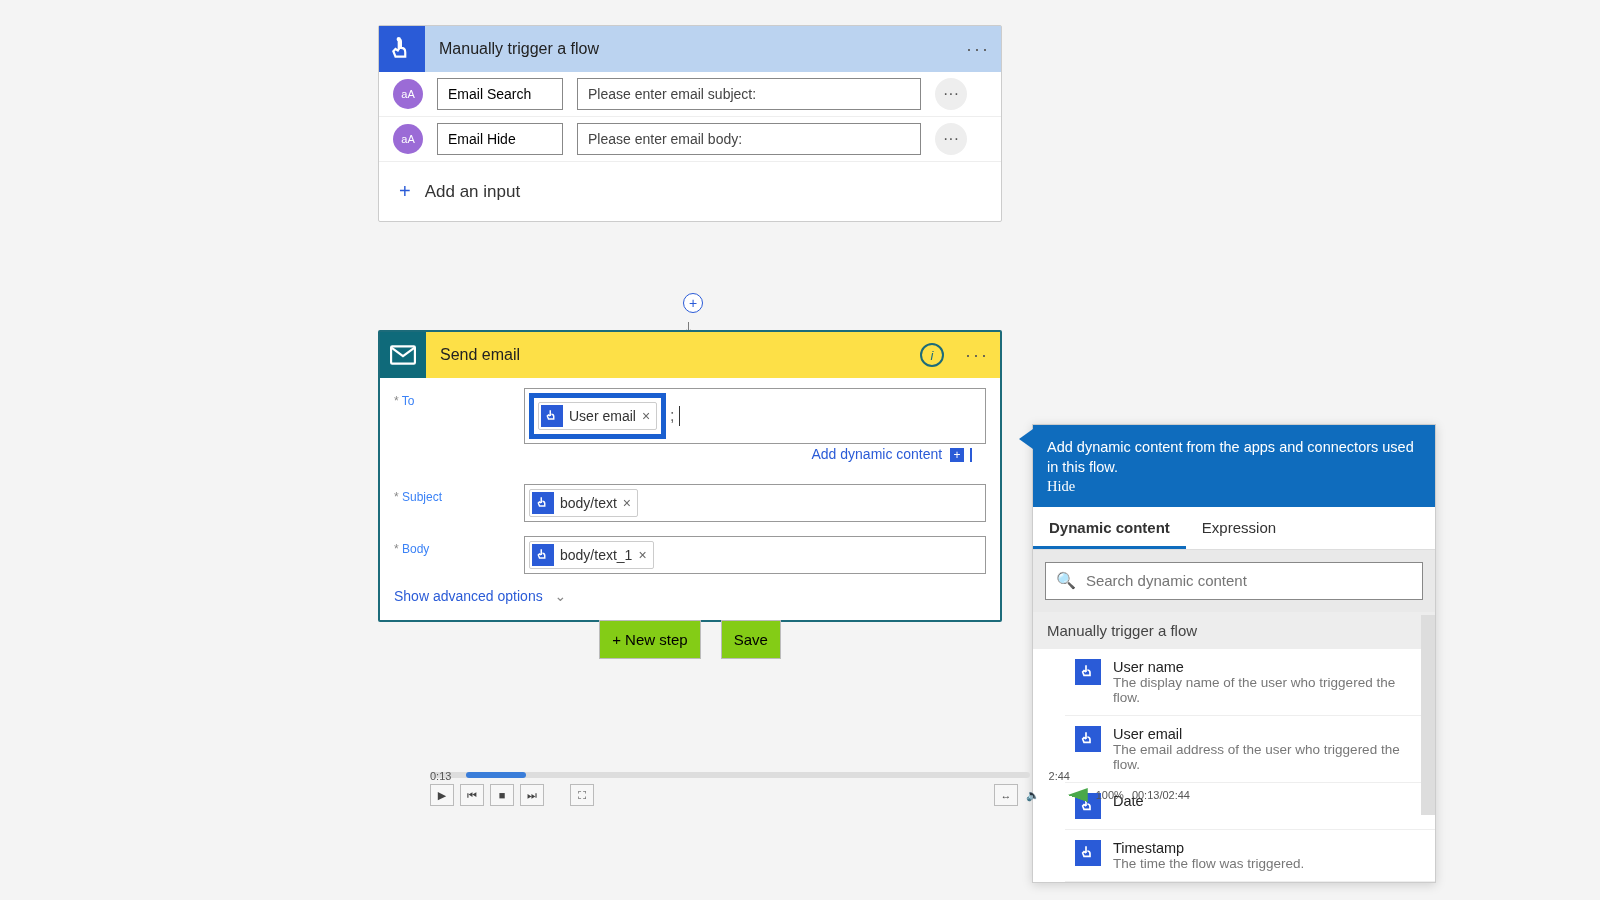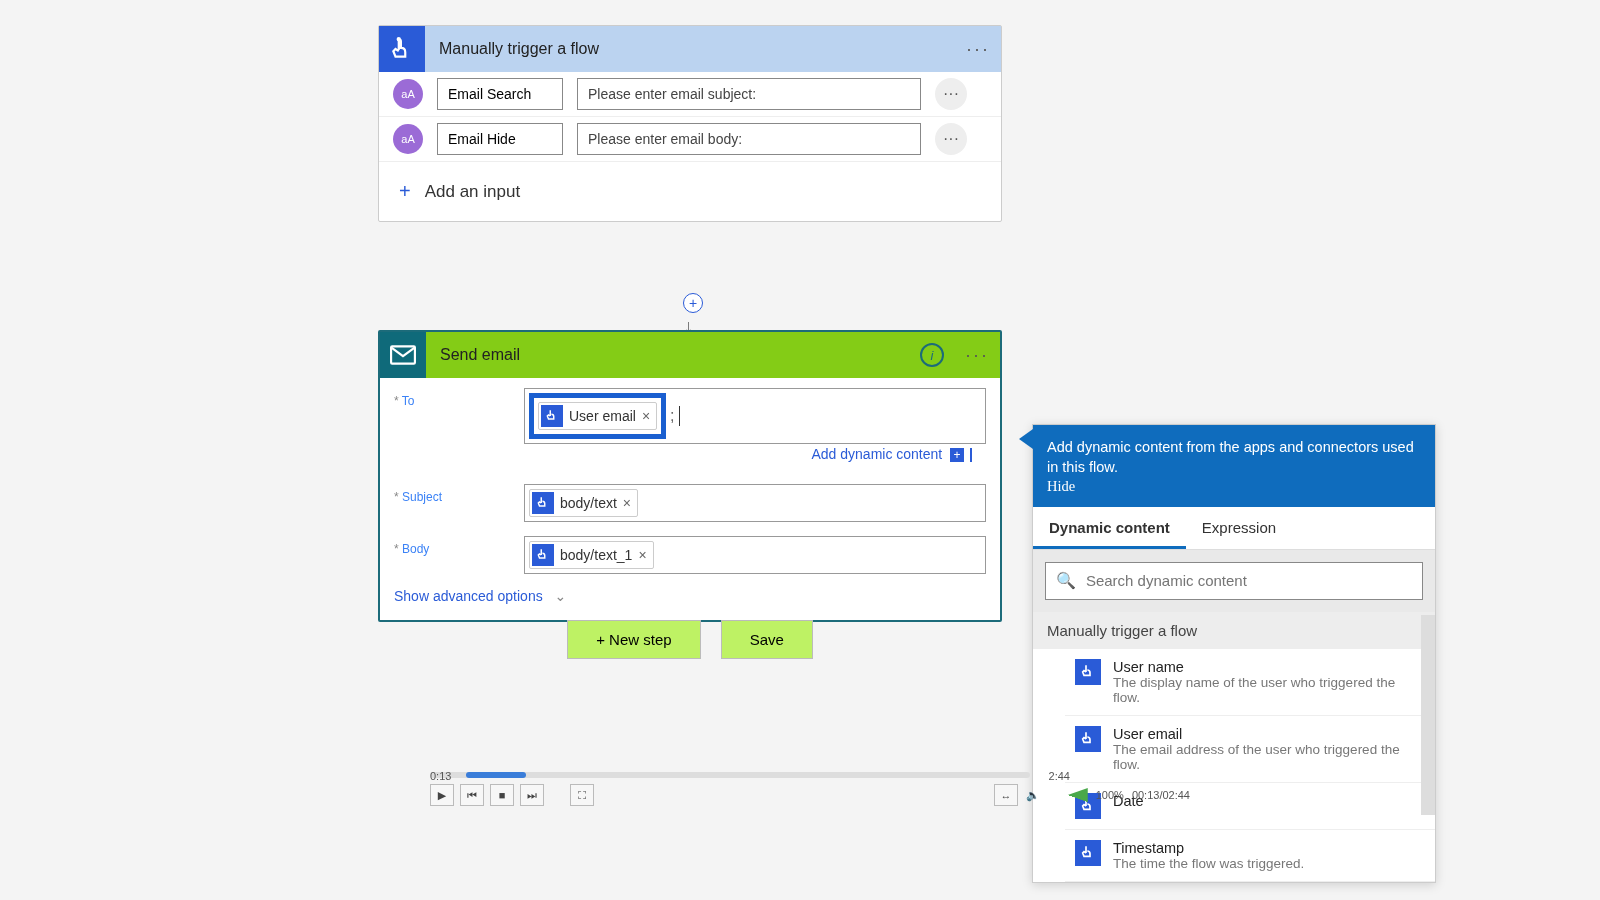--- a/index.html
+++ b/index.html
@@ -22,21 +22,21 @@
 .input-row .name-box { width: 126px; height: 32px; border: 1px solid #888; padding: 0 10px; font-size: 14px; display:flex; align-items:center; margin-right: 14px; }
 .input-row .prompt-box { width: 344px; height: 32px; border: 1px solid #888; padding: 0 10px; font-size: 14px; display:flex; align-items:center; color:#444; }
 .row-menu { width: 32px; height: 32px; border-radius: 50%; background: #eee; display:flex; align-items:center; justify-content:center; margin-left: 14px; cursor:pointer; color:#555; }
 
 .add-input { padding: 18px 20px; font-size: 17px; color: #333; cursor: pointer; display:flex; align-items:center; }
 .add-input .plus { color: #2a5bd7; font-size: 20px; margin-right: 14px; }
 .plus-circle { position: absolute; left: 683px; top: 293px; width: 20px; height: 20px; border-radius: 50%; background: #fff; border: 1px solid #2a5bd7; display:flex; align-items:center; justify-content:center; color:#2a5bd7; font-size:14px; cursor:pointer; }
 .arrow-down { position: absolute; left: 684px; top: 316px; color:#555; font-size:18px; }
 
 .action-card { position: absolute; left: 378px; top: 330px; border: 2px solid #1c6b7a; }
-.action-header { background: #84cc16; display: flex; align-items: center; height: 46px; }
+.action-header { background: #fde047; display: flex; align-items: center; height: 46px; }
 .action-icon { width: 46px; height: 46px; background: #0f6a7a; display:flex; align-items:center; justify-content:center; }
 .action-icon svg { width: 26px; height: 20px; }
 .action-title { flex: 1; padding: 0 14px; font-size: 16px; color: #222; }
 .info-circle { width: 24px; height: 24px; border: 2px solid #1c6b7a; border-radius: 50%; color: #1c6b7a; display:flex; align-items:center; justify-content:center; font-size: 13px; font-style: italic; margin-right: 10px; cursor:pointer; }
 
 .field-row { display:flex; align-items:flex-start; padding: 10px 14px 4px 14px; }
 .field-label { width: 130px; font-size: 12px; color: #3b82f6; padding-top: 6px; }
 .field-label::before { content: "* "; color:#888; }
 .field-input { flex: 1; border: 1px solid #999; min-height: 34px; padding: 4px; display:flex; align-items:center; flex-wrap:wrap; position:relative; }
 
@@ -48,21 +48,21 @@
 
 .highlight-wrap { border: 5px solid #1a5fd0; padding: 4px; display:inline-block; }
 
 .addc-link { text-align:right; padding: 2px 14px 8px 0; font-size: 14px; color:#2a5bd7; cursor:pointer; }
 .addc-link .plus-sq { display:inline-block; width:14px; height:14px; background:#2a5bd7; color:#fff; text-align:center; line-height:14px; font-size:12px; margin-left:4px; vertical-align:middle; }
 
 .adv-options { padding: 10px 14px 16px; color:#2a5bd7; font-size:14px; cursor:pointer; }
 .adv-options .chev { margin-left: 8px; color:#888; }
 
 .btn-row { position:absolute; left: 378px; top: 620px; width: 624px; display:flex; justify-content:center; gap: 20px; }
-.btn { border:1px solid #bbb; background:#bef264; padding: 10px 28px; font-size:15px; cursor:pointer; }
+.btn { border:1px solid #bbb; background:#84cc16; padding: 10px 12px; font-size:15px; cursor:pointer; }
 
 .dc-panel { position:absolute; left: 1032px; top: 424px; width: 404px; background:#fff; border:1px solid #ccc; box-shadow: 0 2px 10px rgba(0,0,0,0.15); }
 .dc-header { background:#0f6cbd; color:#fff; padding: 12px 14px; display:flex; align-items:flex-start;flex-direction:column; }
 .dc-header .h-text { flex:1; font-size: 14.5px; line-height: 1.4; }
 .dc-header .hide { font-size: 14.5px; cursor:pointer; margin-left:0;font-family:Liberation Serif, serif; }
 .dc-tabs { display:flex; border-bottom:1px solid #ddd; }
 .dc-tab { padding: 12px 16px 10px; font-size:15px; color:#333; cursor:pointer; border-bottom: 3px solid transparent; }
 .dc-tab.active { font-weight:600; border-bottom-color:#0f6cbd; }
 .dc-searchwrap { background:#e9e9e9; padding: 12px; }
 .dc-search { background:#fff; border:1px solid #888; height: 38px; display:flex; align-items:center; padding: 0 10px; }

